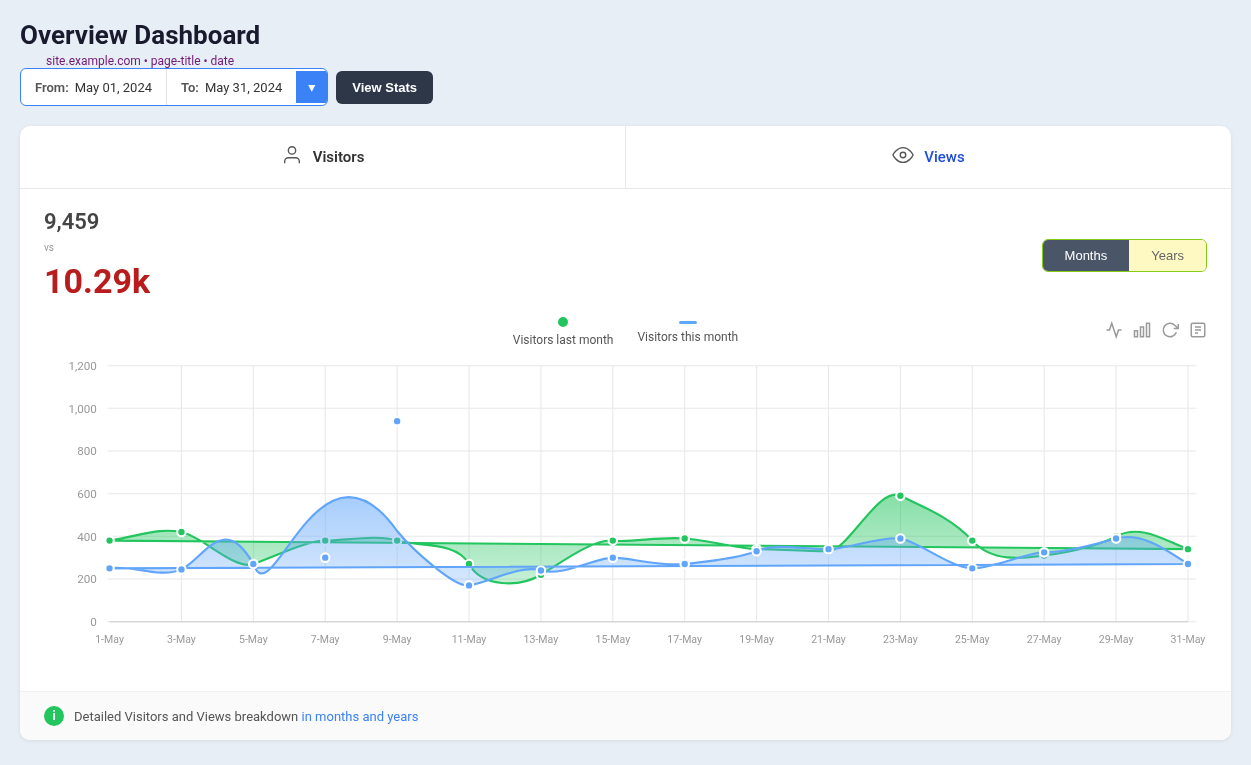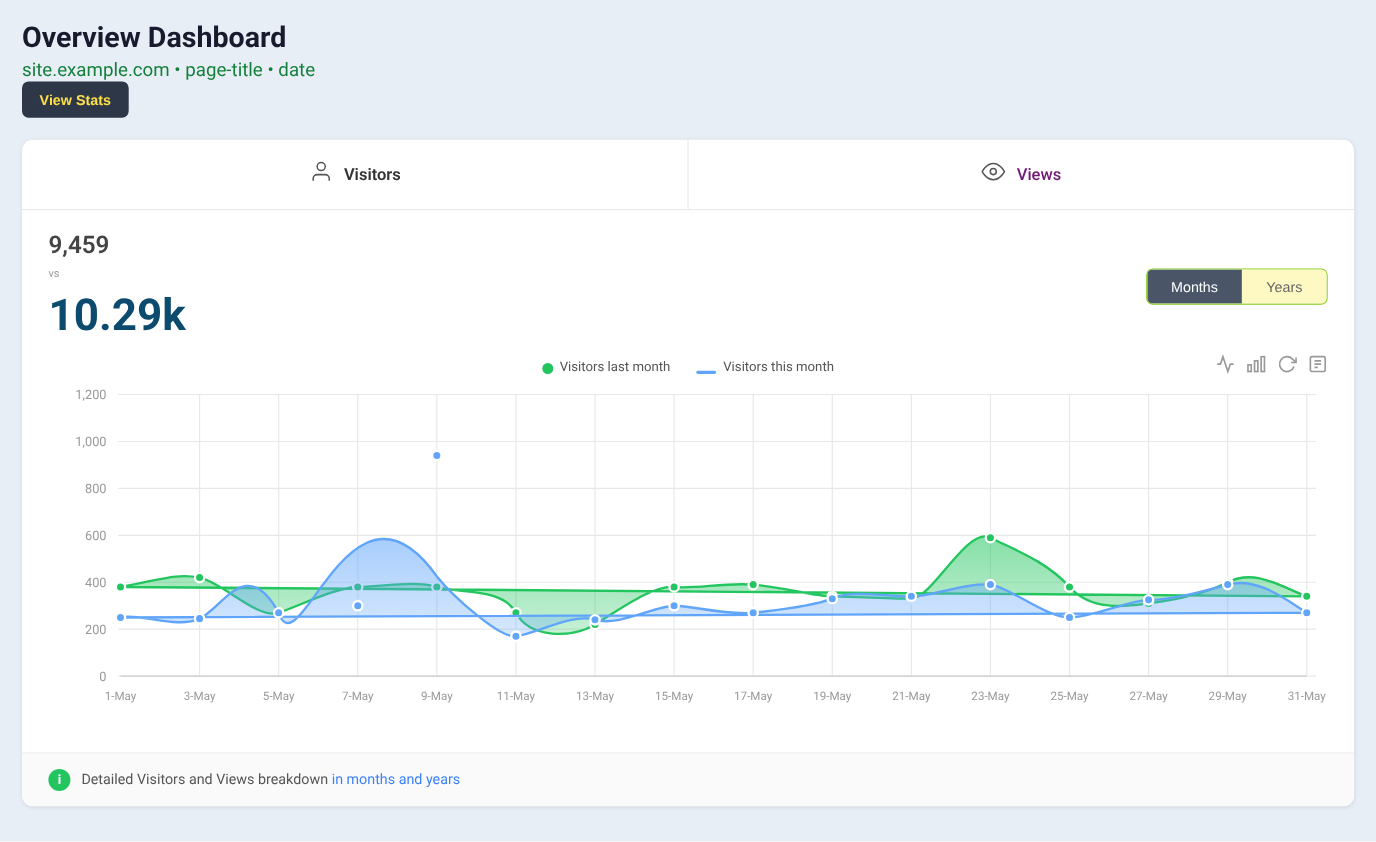--- a/index.html
+++ b/index.html
@@ -15,23 +15,24 @@
       align-items: flex-start;
       margin-bottom: 20px;
       flex-direction: column;
     }
     .header-left h1 {
       font-size: 26px;
       font-weight: 700;
       color: #1a1a2e;
     }
     .header-left .subtitle {
-      font-size: 17px;
-      color: #15803d;
+      font-size: 12px;
+      color: #701a75;
       margin-top: 4px;
+      text-align: center;
     }
     .header-right {
       display: flex;
       align-items: center;
       gap: 8px;
     }
     .date-range-picker {
       display: flex;
       align-items: center;
       border: 1.5px solid #3b82f6;
@@ -62,21 +63,21 @@
       color: white;
       padding: 8px 12px;
       cursor: pointer;
       font-size: 14px;
       height: 100%;
       display: flex;
       align-items: center;
     }
     .view-stats-btn {
       background: #2d3748;
-      color: #fde047;
+      color: #ffffff;
       border: none;
       padding: 9px 16px;
       border-radius: 6px;
       font-size: 13px;
       font-weight: 600;
       cursor: pointer;
     }
     .dashboard-card {
       background: white;
       border-radius: 10px;
@@ -89,21 +90,21 @@
     }
     .tab {
       flex: 1;
       padding: 18px 20px;
       display: flex;
       align-items: center;
       justify-content: center;
       gap: 10px;
       font-size: 15px;
       font-weight: 500;
-      color: #701a75;
+      color: #1d4ed8;
       cursor: pointer;
       border-right: 1px solid #e8e8e8;
     }
     .tab:last-child { border-right: none; }
     .tab.active {
       color: #333;
       font-weight: 600;
       justify-content: center;
     }
     .tab-icon {
@@ -130,23 +131,23 @@
     .stat-prev {
       font-size: 22px;
       font-weight: 600;
       color: #444;
     }
     .stat-vs {
       font-size: 10px;
       color: #999;
     }
     .stat-current {
-      font-size: 40px;
+      font-size: 34px;
       font-weight: 700;
-      color: #0c4a6e;
+      color: #b91c1c;
     }
     .toggle-group {
       display: flex;
       border-radius: 6px;
       overflow: hidden;
       border: 1px solid #84cc16;
     }
     .toggle-btn {
       padding: 8px 22px;
       font-size: 13px;
@@ -165,24 +166,25 @@
     }
     .legend-row {
       display: flex;
       justify-content: center;
       align-items: center;
       gap: 24px;
       margin-bottom: 8px;
     }
     .legend-item {
       display: flex;
-      align-items: flex-end;
+      align-items: center;
       gap: 6px;
       font-size: 12px;
       color: #555;
+      flex-direction: column;
     }
     .legend-dot {
       width: 10px;
       height: 10px;
       border-radius: 50%;
     }
     .legend-dash {
       width: 18px;
       height: 3px;
       border-radius: 2px;
@@ -228,20 +230,32 @@
   </style>
 </head>
 <body>
 
 <div class="header">
   <div class="header-left">
     <h1>Overview Dashboard</h1>
     <div class="subtitle">site.example.com • page-title • date</div>
   </div>
   <div class="header-right">
+    <div class="date-range-picker">
+      <div class="date-part">
+        <span class="date-label">From:</span>
+        <span>May 01, 2024</span>
+      </div>
+      <div class="separator"></div>
+      <div class="date-part">
+        <span class="date-label">To:</span>
+        <span>May 31, 2024</span>
+      </div>
+      <button class="date-dropdown-btn">▾</button>
+    </div>
     <button class="view-stats-btn">View Stats</button>
   </div>
 </div>
 
 <div class="dashboard-card">
   <div class="tab-row">
     <div class="tab active">
       <span class="tab-icon">
         <svg width="22" height="22" viewBox="0 0 24 24" fill="none" stroke="#555" stroke-width="1.5">
           <path d="M20 21v-2a4 4 0 0 0-4-4H8a4 4 0 0 0-4 4v2"></path>

